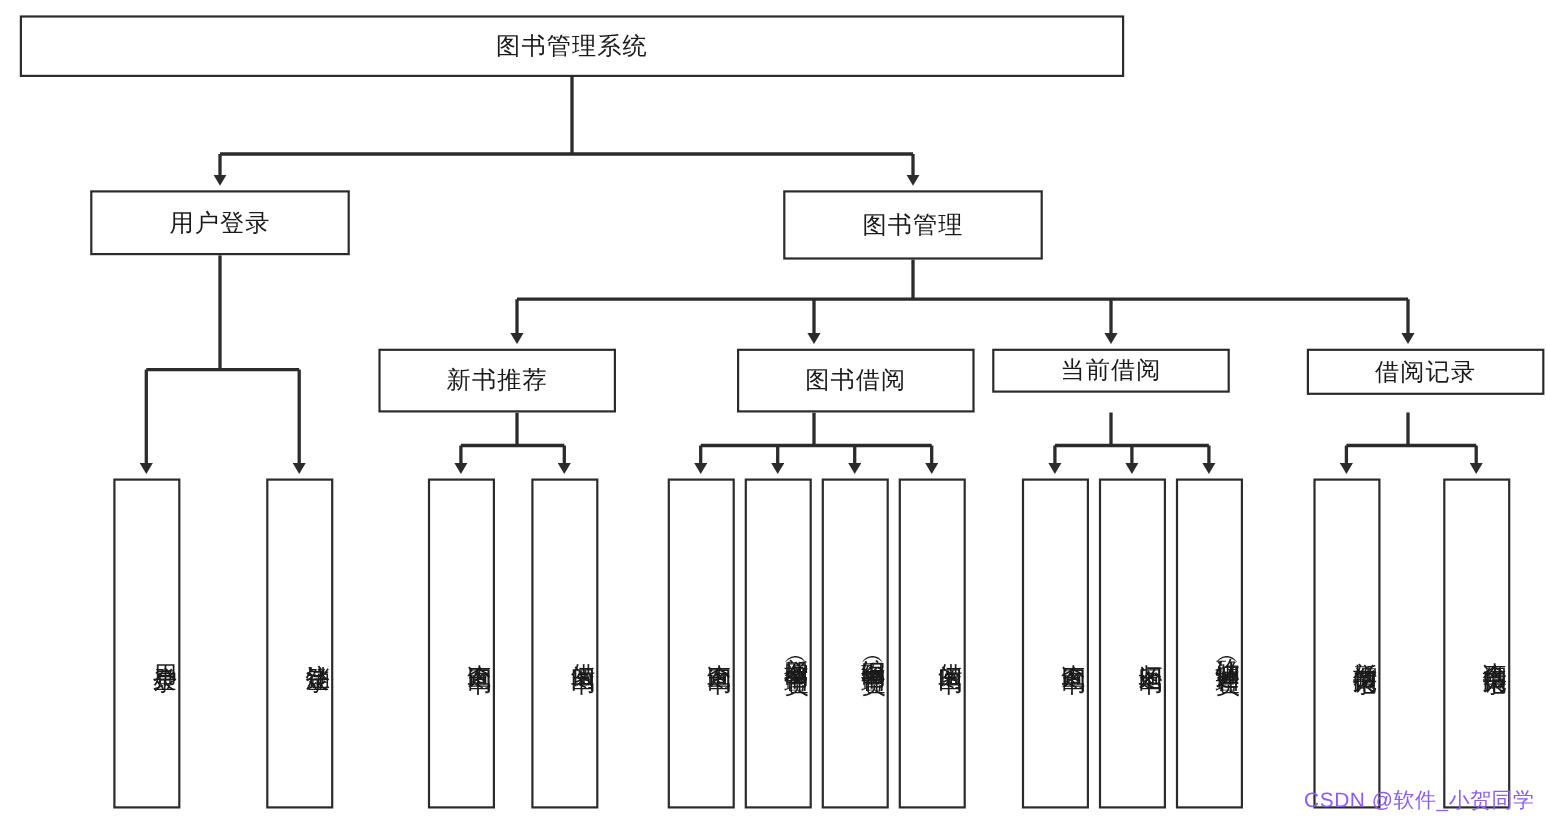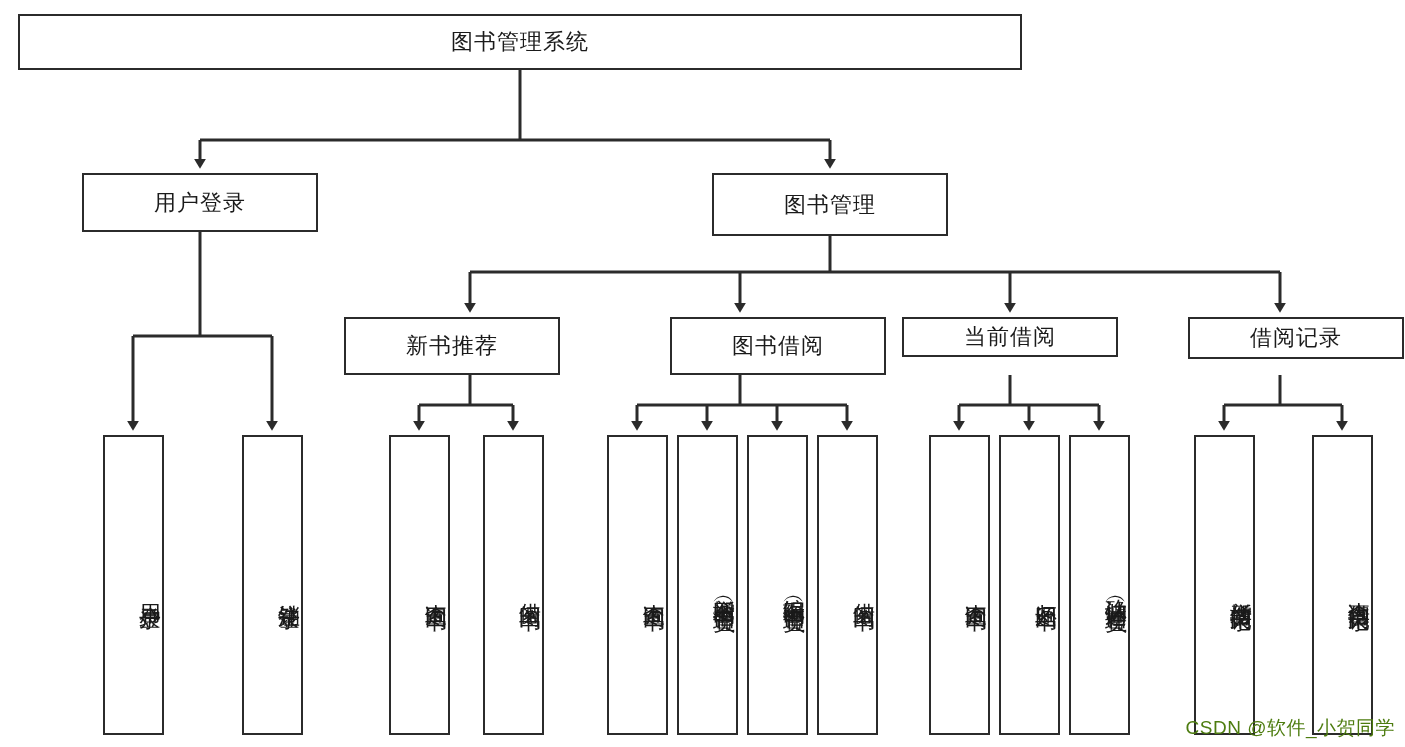--- a/index.html
+++ b/index.html
@@ -56,21 +56,21 @@
     top: 0;
     width: 1405px;
     height: 747px;
     pointer-events: none;
   }
   .watermark {
     position: absolute;
     right: 10px;
     bottom: 6px;
     font-size: 19px;
-    color: #4d7c0f;
+    color: #8b5cf6;
     letter-spacing: 0.5px;
     white-space: nowrap;
   }
 </style>
 </head>
 <body>
 
 <div id="canvas">
 
   <svg id="wires" viewBox="0 0 1405 747" xmlns="http://www.w3.org/2000/svg">

